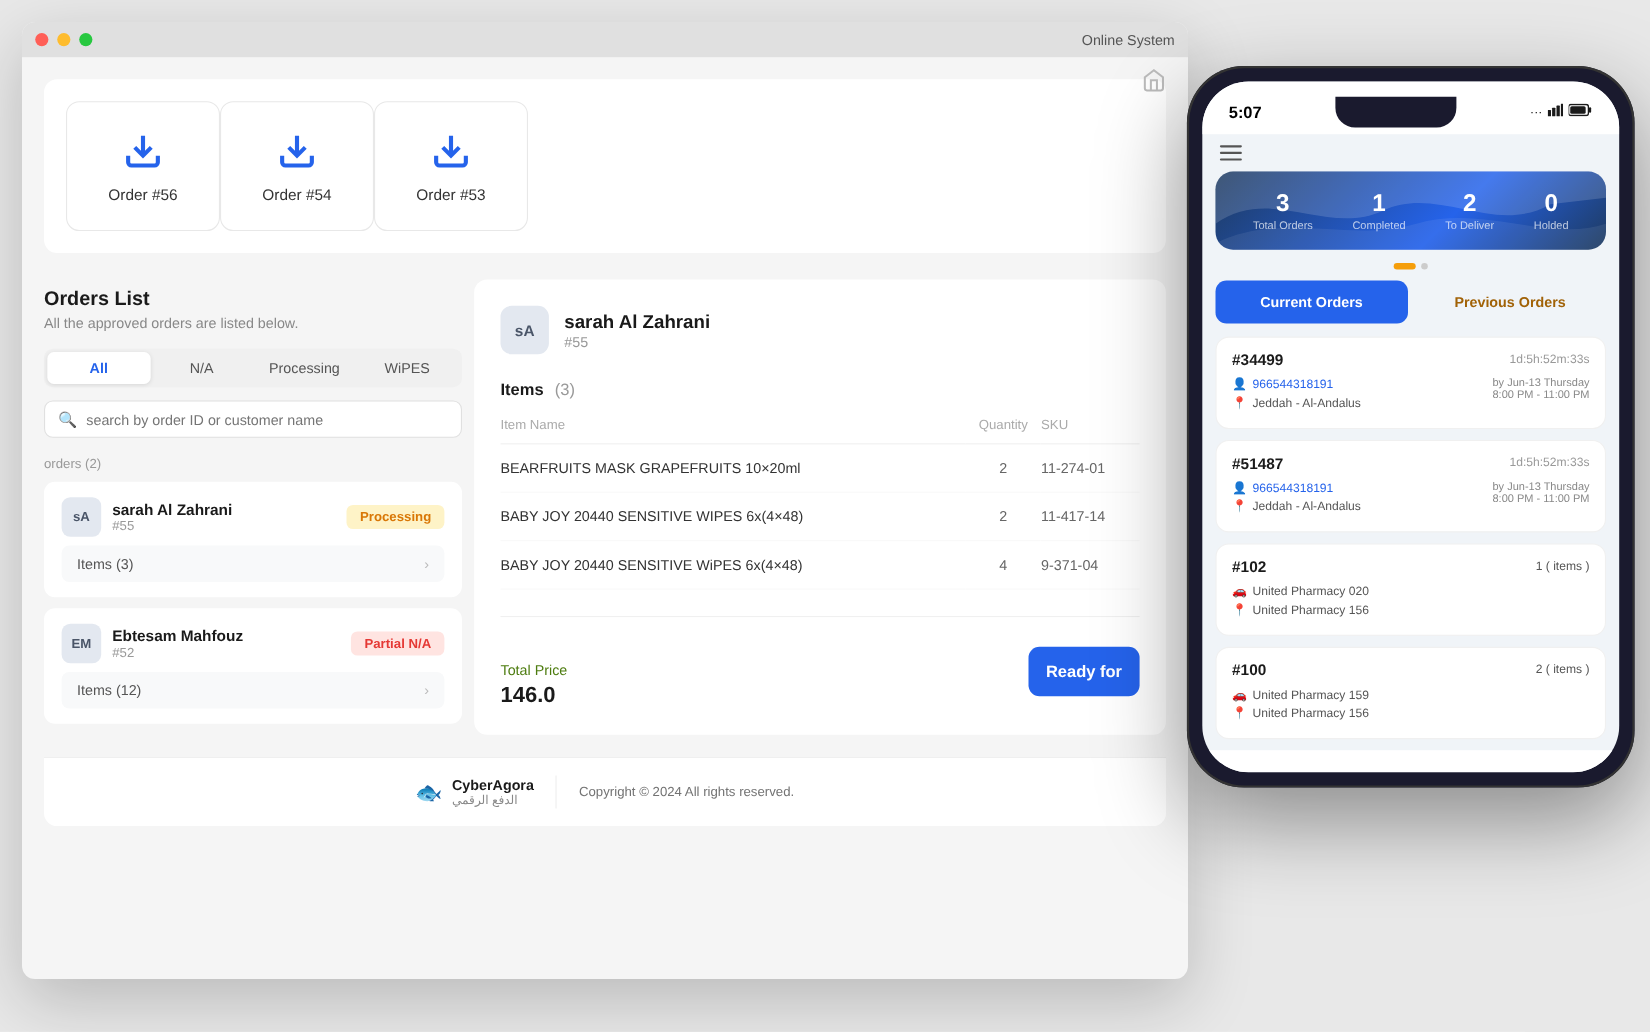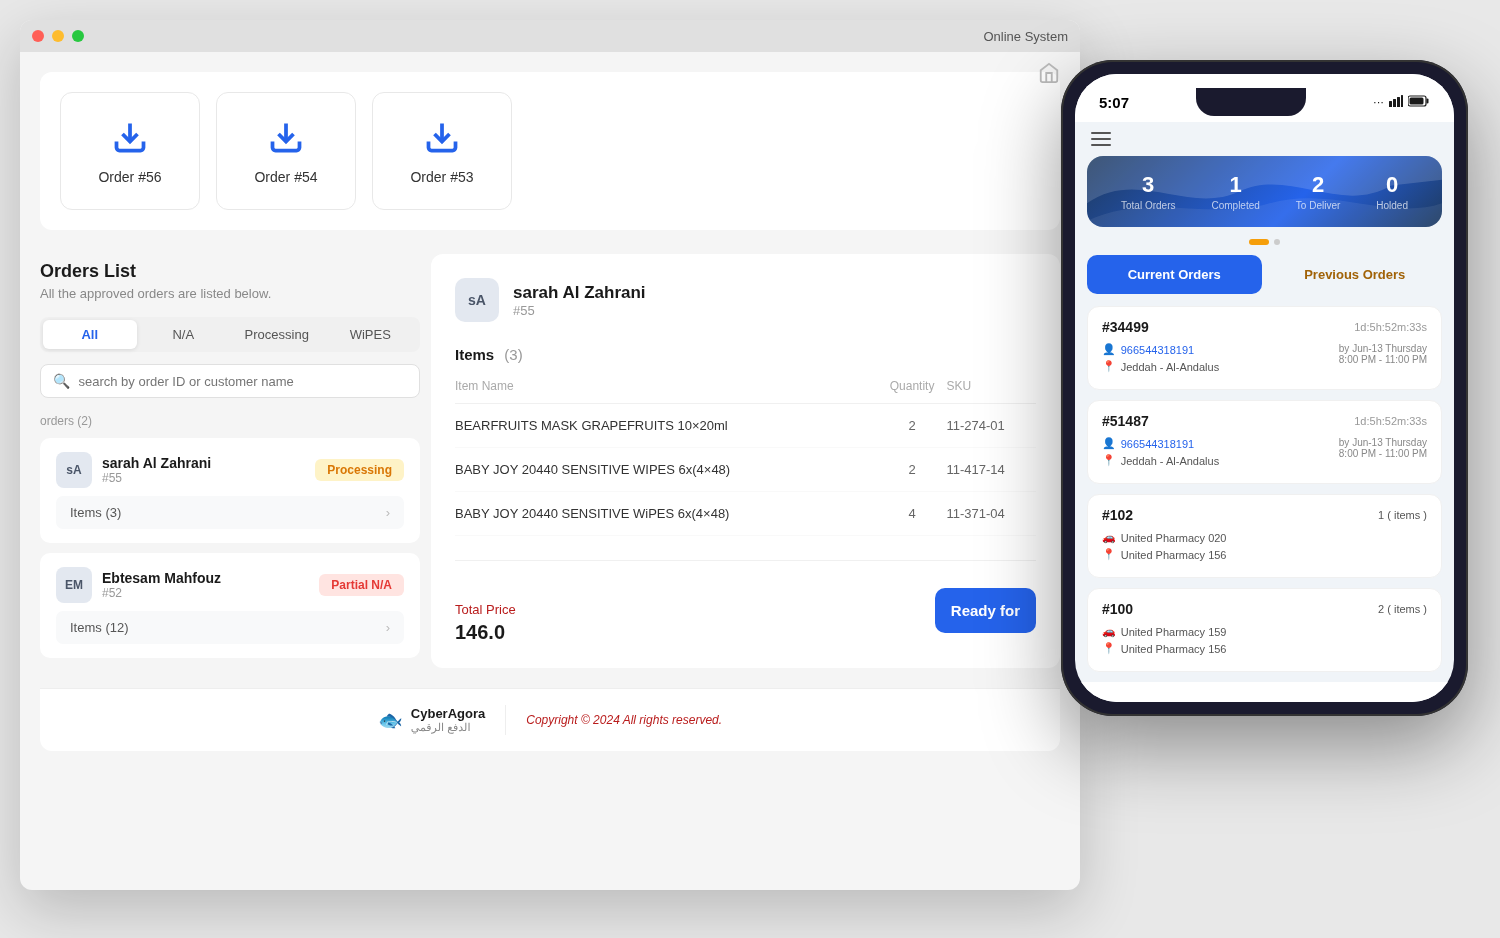--- a/index.html
+++ b/index.html
@@ -47,21 +47,20 @@
       overflow-y: auto;
     }
 
     
     .orders-cards-section {
       background: white;
       border-radius: 12px;
       padding: 20px;
       margin-bottom: 24px;
       display: flex;
-      gap: 16px;
     }
     .order-card {
       background: white;
       border: 1px solid #e8e8e8;
       border-radius: 12px;
       padding: 24px 28px;
       display: flex;
       flex-direction: column;
       align-items: center;
       gap: 12px;
@@ -181,44 +180,44 @@
     .items-table td {
       padding: 14px 0; font-size: 13px; color: #333;
       border-bottom: 1px solid #f9f9f9; vertical-align: middle;
     }
     .items-table .qty-col { color: #666; }
     .items-table .sku-col { color: #666; }
     .detail-footer {
       margin-top: 24px; padding-top: 16px; border-top: 1px solid #f0f0f0;
       display: flex; align-items: center; justify-content: space-between;
     }
-    .total-label { font-size: 13px; color: #b91c1c; margin-bottom: 4px; margin-top: 25px; }
+    .total-label { font-size: 13px; color: #4d7c0f; margin-bottom: 4px; margin-top: 25px; }
     .total-value { font-size: 20px; font-weight: 700; color: #1a1a1a; }
     .ready-btn {
       background: #2563eb; color: white; border: none;
       padding: 14px 16px; border-radius: 10px; font-size: 15px;
       font-weight: 600; cursor: pointer;
     }
 
     
     .app-footer {
       display: flex; align-items: center; justify-content: center; gap: 20px;
       padding: 16px; border-top: 1px solid #eee; margin-top: 20px;
       background: white; border-radius: 0 0 12px 12px;
     }
     .footer-logo { display: flex; align-items: center; gap: 8px; }
     .footer-logo-text { font-size: 13px; font-weight: 600; color: #1a1a1a; }
     .footer-logo-sub { font-size: 11px; color: #888; }
     .footer-divider { width: 1px; height: 30px; background: #eee; }
-    .footer-copyright { font-size: 12px; color: #b91c1c; font-style: italic; }
+    .footer-copyright { font-size: 12px; color: #737373; }
 
     
     .phone-container {
       position: absolute;
-      right: 32px;
+      right: 14px;
       top: 60px;
       width: 454px;
       padding-left: 47px;
     }
     .phone-frame {
       background: #1a1a2e;
       border-radius: 52px;
       padding: 14px;
       box-shadow: 0 30px 80px rgba(0,0,0,0.4), inset 0 0 0 2px #333;
       position: relative;
@@ -437,21 +436,21 @@
                 <td class="sku-col">11-274-01</td>
               </tr>
               <tr>
                 <td>BABY JOY 20440 SENSITIVE WIPES 6x(4×48)</td>
                 <td class="qty-col" style="text-align:center;">2</td>
                 <td class="sku-col">11-417-14</td>
               </tr>
               <tr>
                 <td>BABY JOY 20440 SENSITIVE WiPES 6x(4×48)</td>
                 <td class="qty-col" style="text-align:center;">4</td>
-                <td class="sku-col">11-371-04</td>
+                <td class="sku-col">9-371-04</td>
               </tr>
             </tbody>
           </table>
 
           <div class="detail-footer">
             <div>
               <div class="total-label">Total Price</div>
               <div class="total-value">146.0</div>
             </div>
             <button class="ready-btn">Ready for</button>

